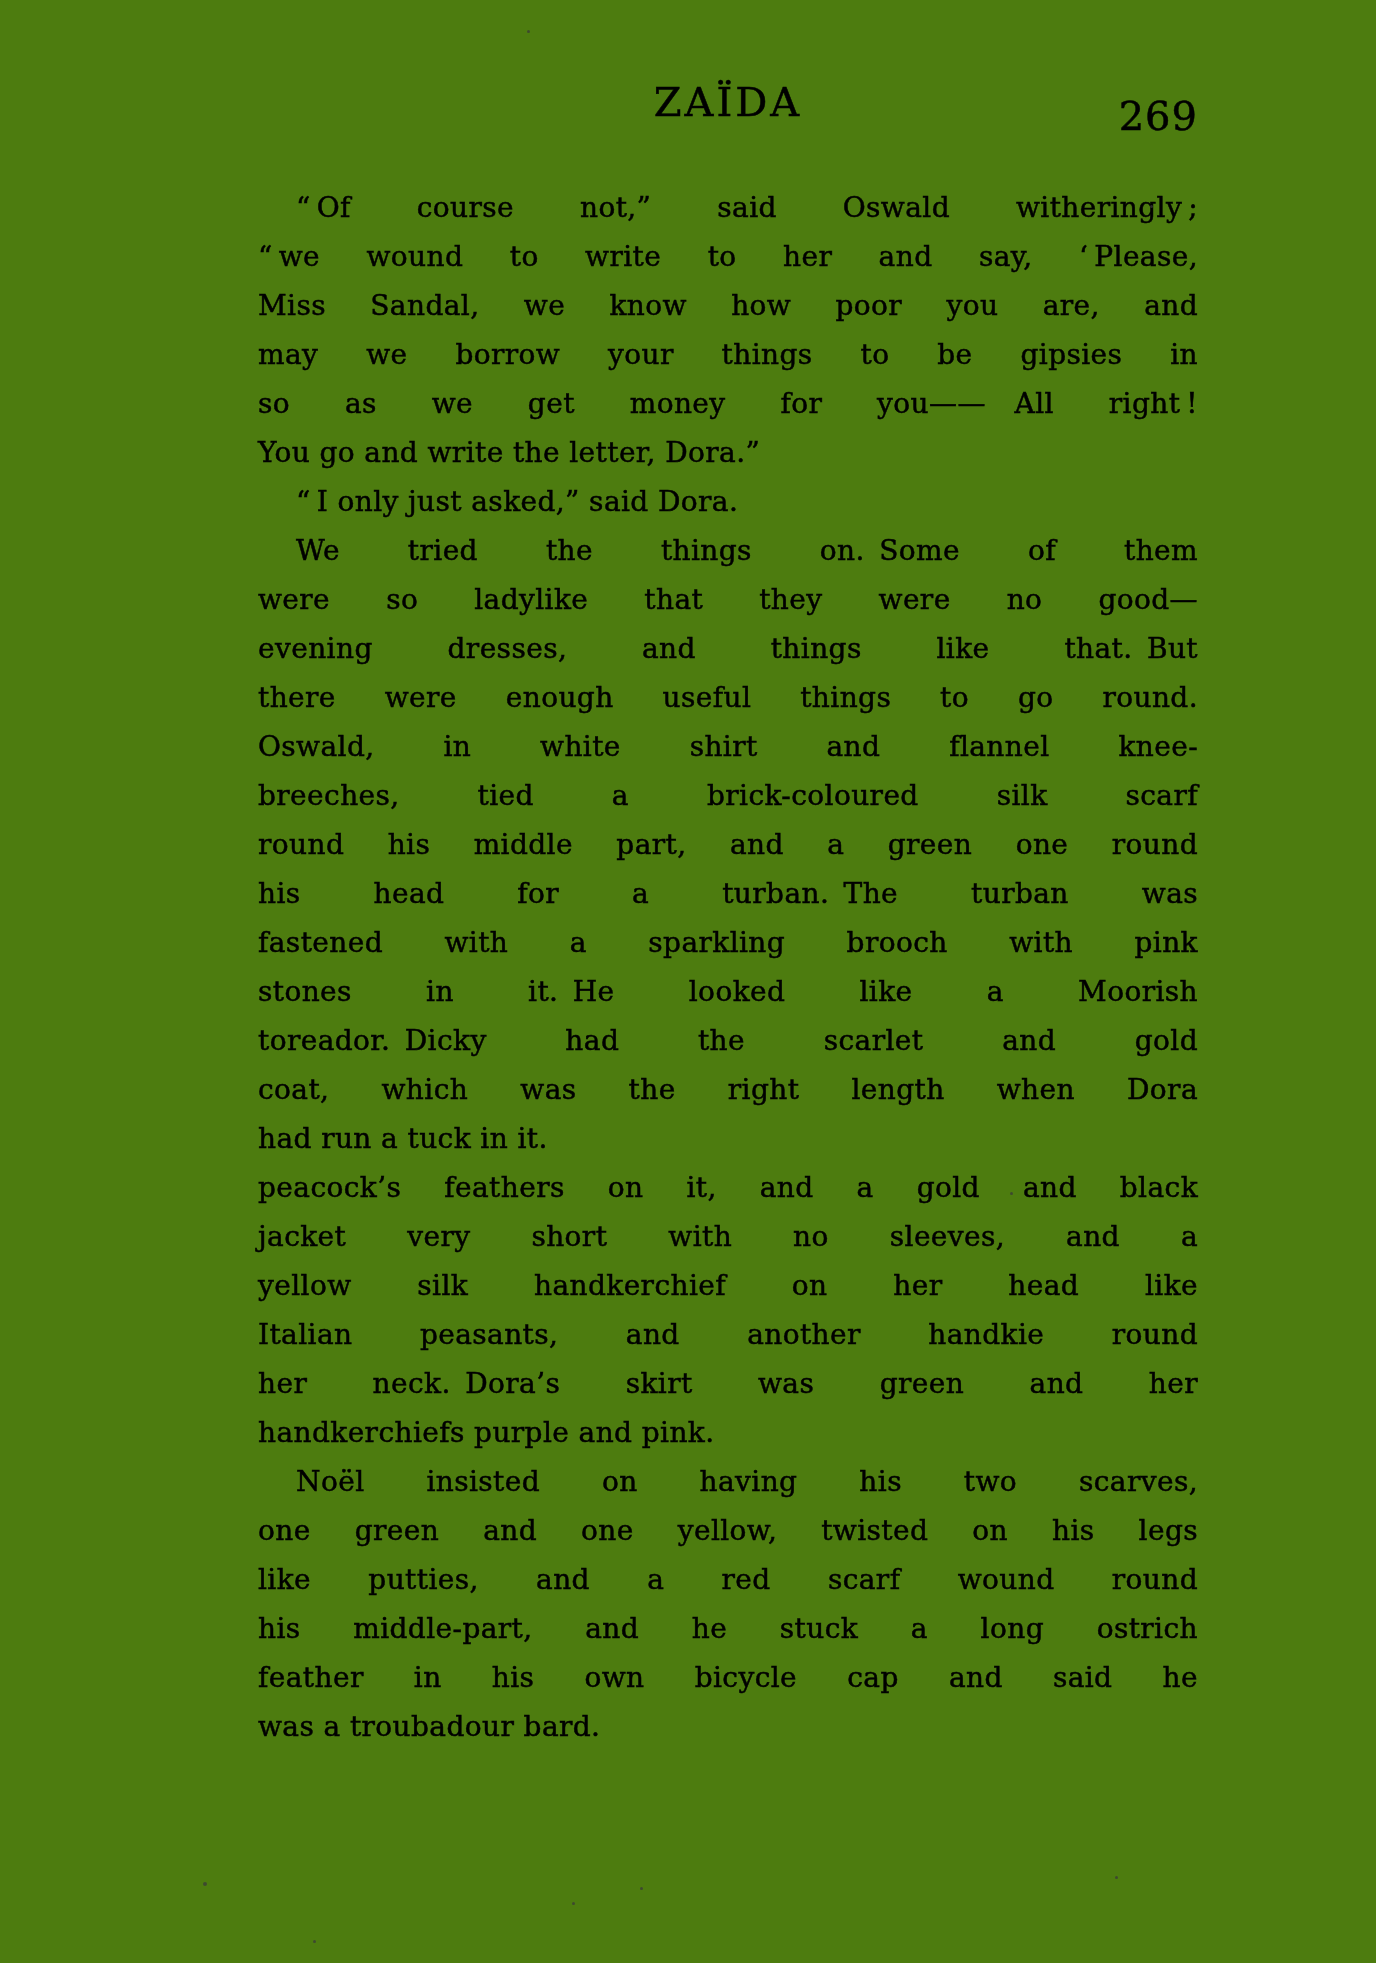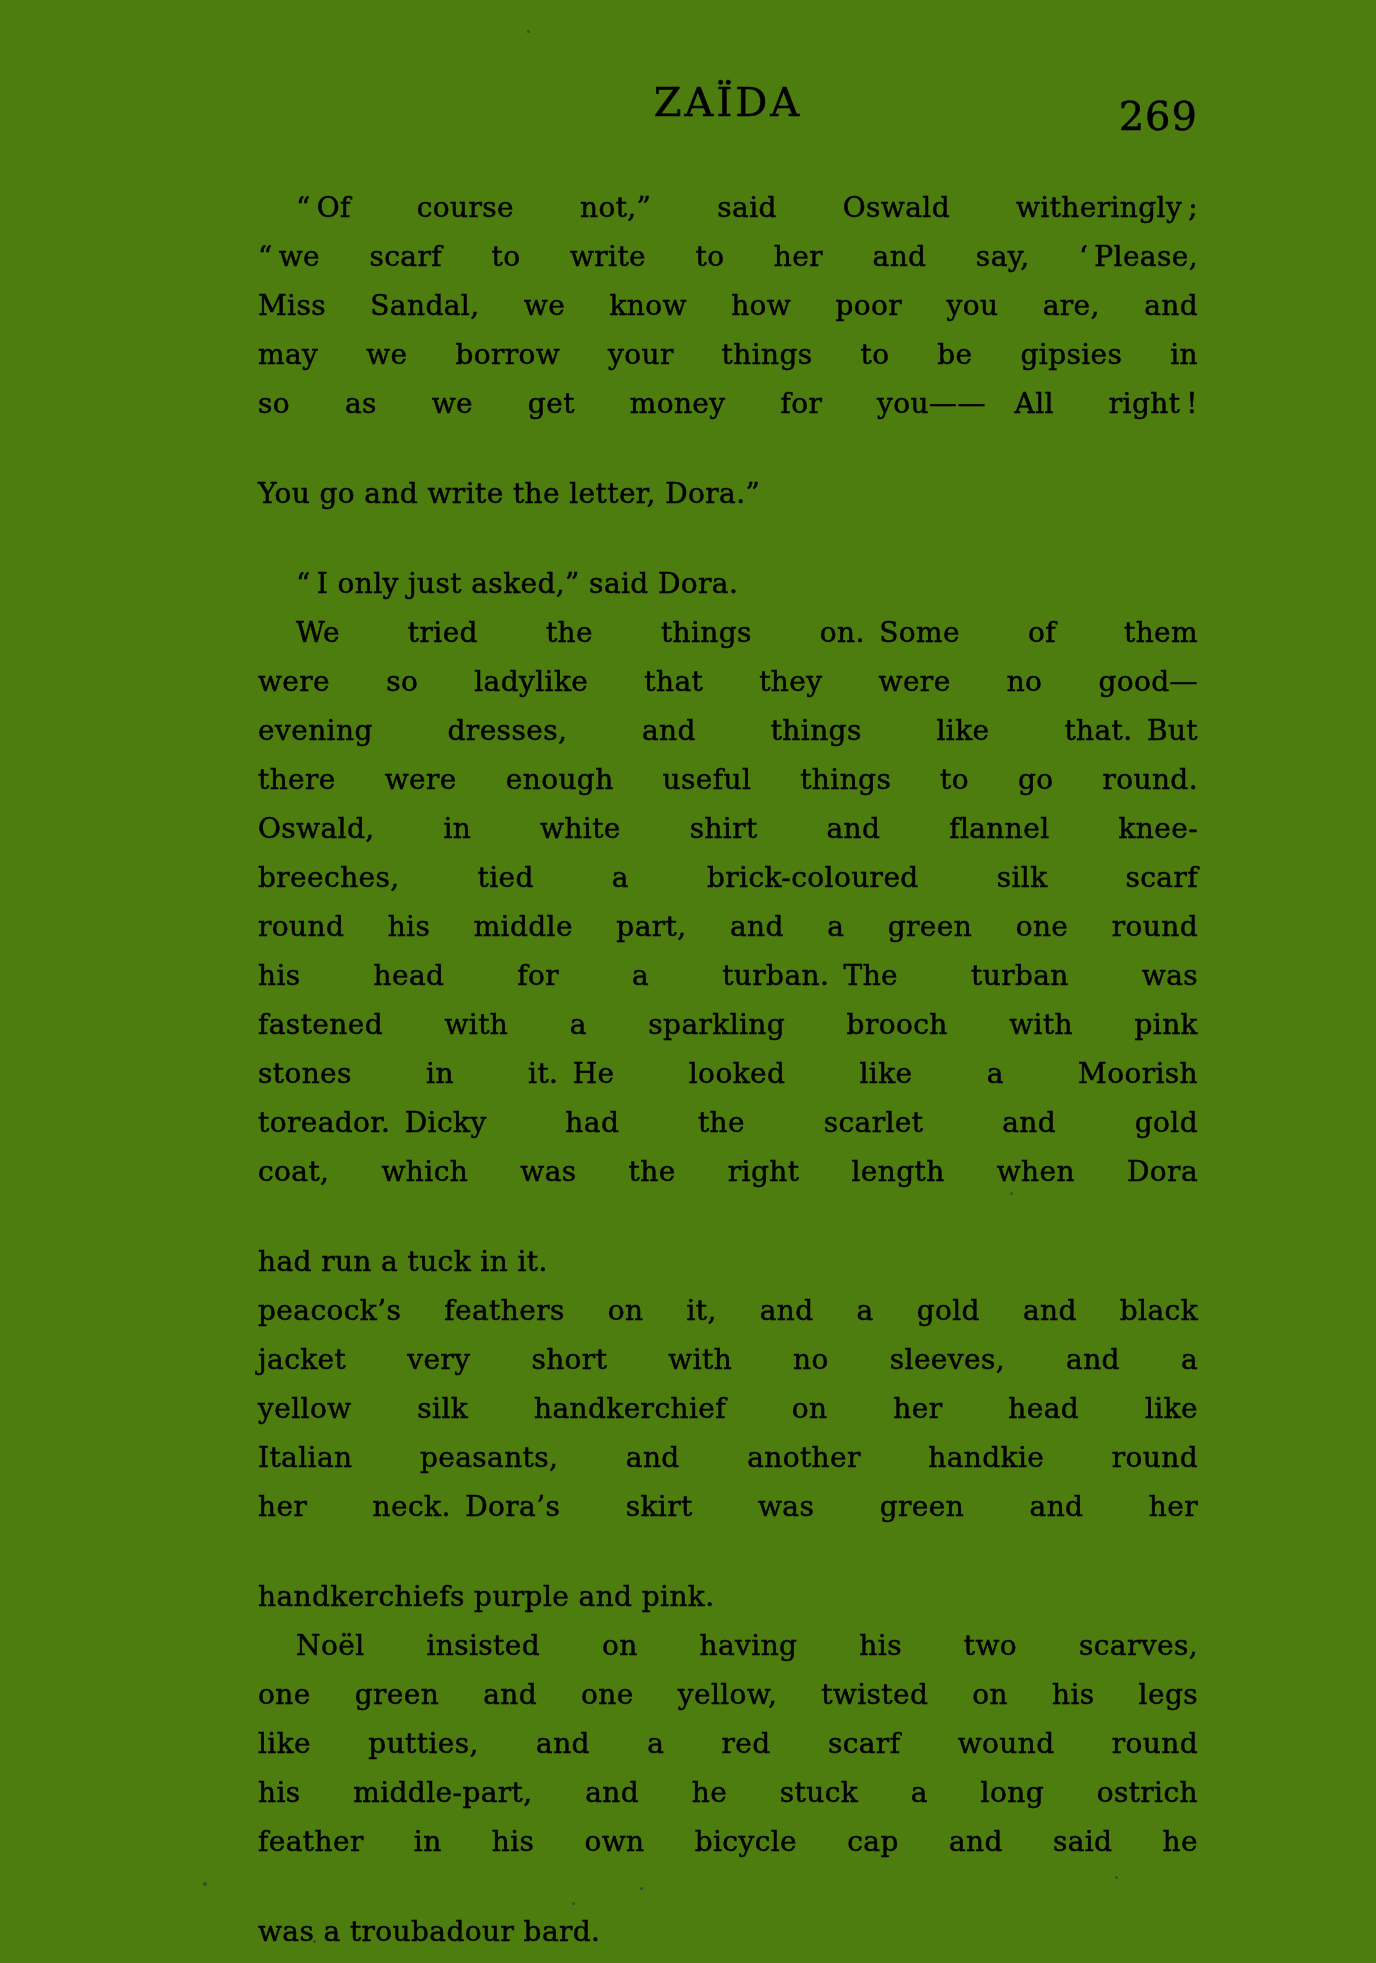--- a/index.html
+++ b/index.html
@@ -57,21 +57,21 @@
   }
   .para { margin: 0; padding: 0; }
   .line {
     height: 49px;
     line-height: 49px;
     text-align: justify;
     text-align-last: justify;
     white-space: normal;
   }
   .line.first { text-indent: 38px; }
-  .line.last { text-align-last: left; margin-top: 41px; }
+  .line.last { text-align-last: left; }
   .speck {
     position: absolute;
     background: #3a3a3a;
     border-radius: 50%;
     width: 4px;
     height: 4px;
     opacity: 0.75;
   }
   .sp1 { left: 527px;  top: 30px;   width: 3px; height: 3px; }
   .sp2 { left: 1150px; top: 205px;  width: 3px; height: 3px; }
@@ -87,21 +87,21 @@
 
 <div class="page">
   <div class="text-block">
     <header class="running-head">
       <span class="head-title">ZAÏDA</span>
       <span class="page-num">269</span>
     </header>
     <div class="body-text" id="body-text">
         <div class="para">
           <div class="line first">“ Of course not,” said Oswald witheringly ;</div>
-          <div class="line">“ we scarf to write to her and say, ‘ Please,</div>
+          <div class="line">“ we wound to write to her and say, ‘ Please,</div>
           <div class="line">Miss Sandal, we know how poor you are, and</div>
           <div class="line">may we borrow your things to be gipsies in</div>
           <div class="line">so as we get money for you——  All right !</div>
           <div class="line last">You go and write the letter, Dora.”</div>
         </div>
         <div class="para">
           <div class="line first last">“ I only just asked,” said Dora.</div>
         </div>
         <div class="para">
           <div class="line first">We tried the things on. Some of them</div>

